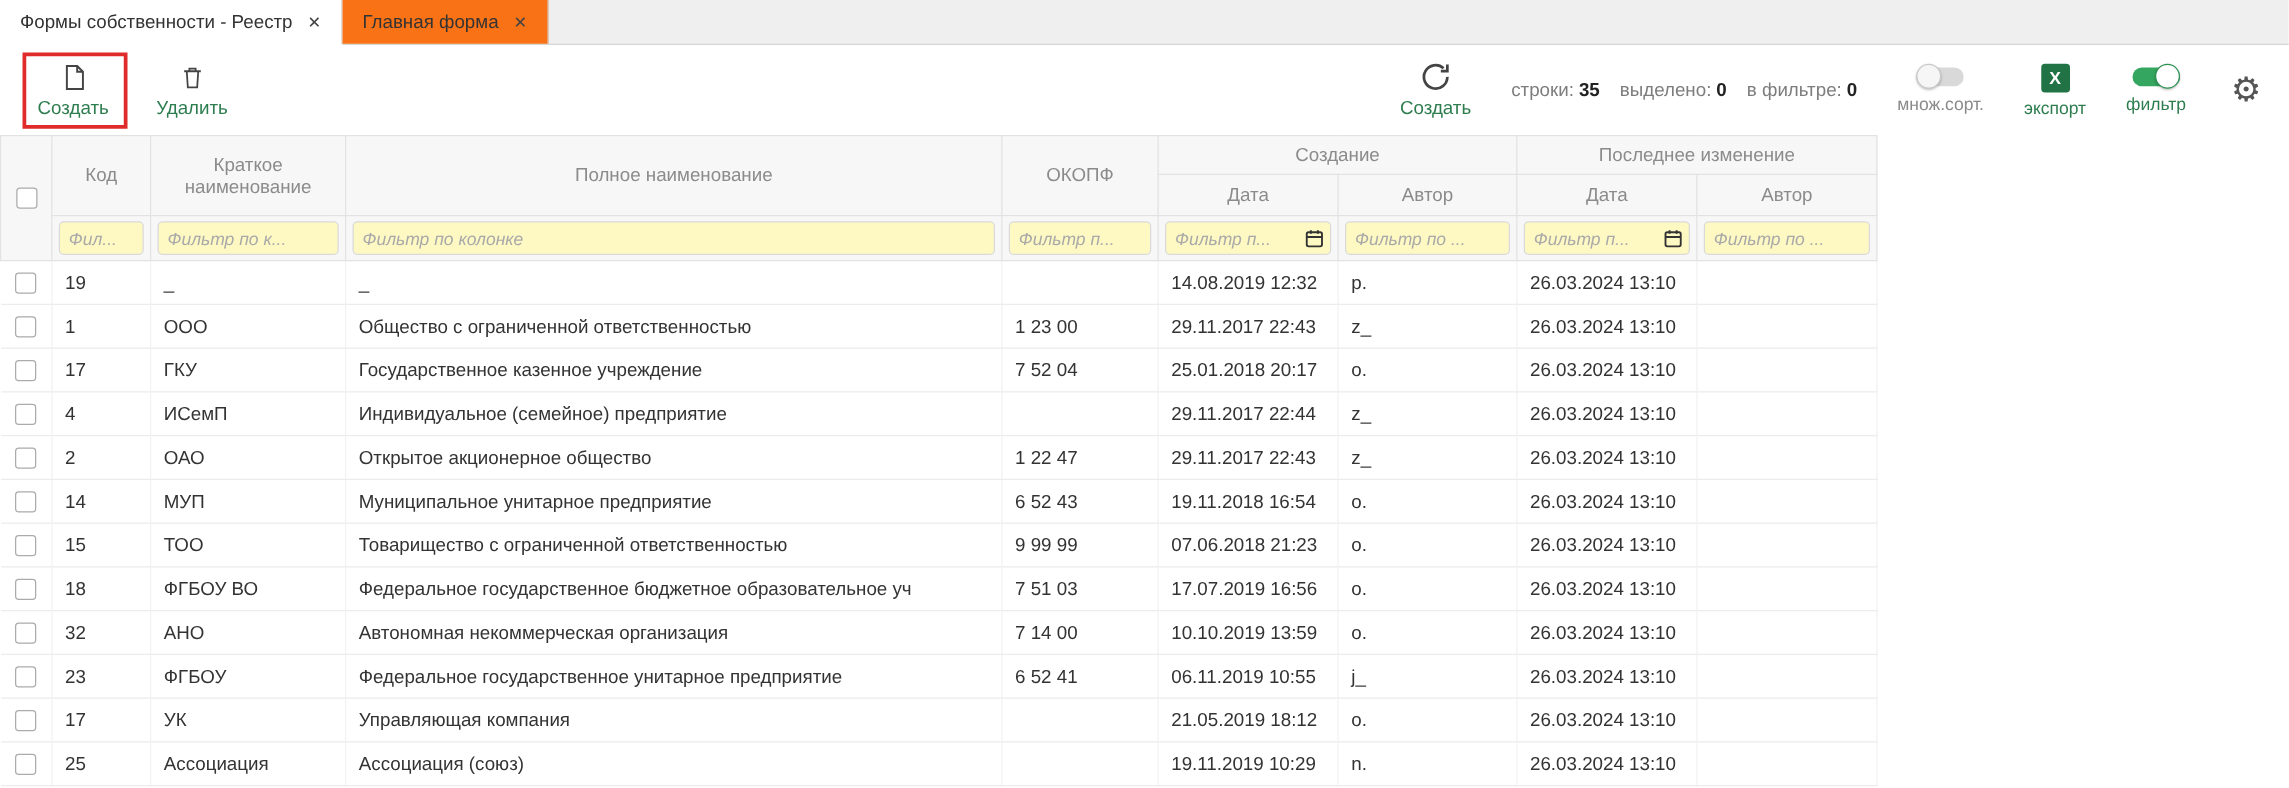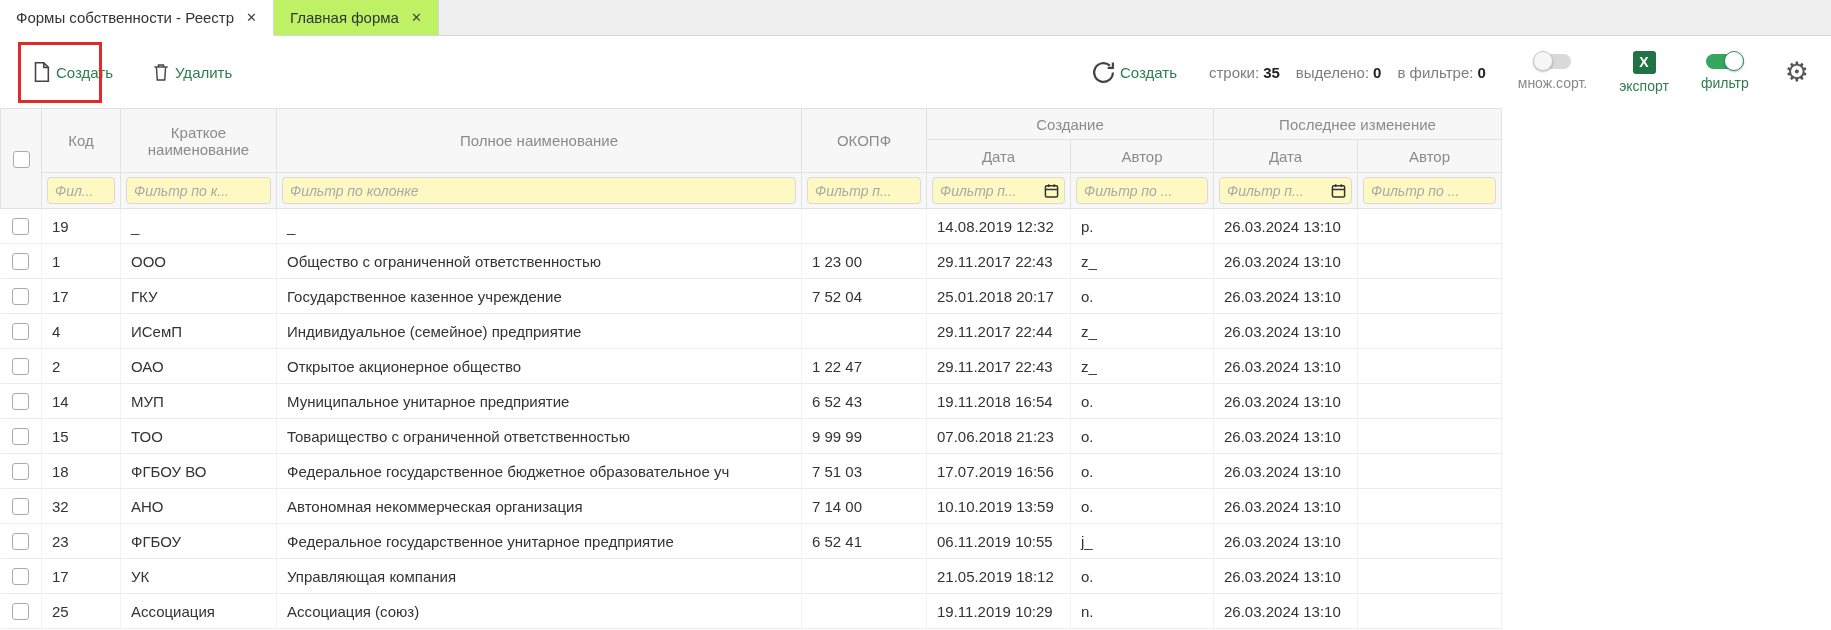--- a/index.html
+++ b/index.html
@@ -4,28 +4,28 @@
 <style>
   * { margin:0; padding:0; box-sizing:border-box; }
   html,body { width:1831px; height:630px; background:#fff; overflow:hidden;
               font-family:"Liberation Sans", sans-serif; color:#333; }
 
   
   .tabbar { display:flex; height:36px; background:#efefef; border-bottom:1px solid #d5d5d5; }
   .tab { display:flex; align-items:center; gap:12px; padding:0 16px; font-size:15px;
          color:#333; border-right:1px solid #d5d5d5; cursor:pointer; }
   .tab.active { background:#fff; border-bottom:1px solid #fff; margin-bottom:-1px; }
-  .tab.inactive { background:#bef264; }
+  .tab.inactive { background:#f97316; }
   .tab .close { font-size:13px; color:#444; line-height:1; }
 
   
   .toolbar { position:relative; height:72px; display:flex; align-items:center;
              padding:0 16px 0 30px; background:#fff; }
   .tool-left { display:flex; gap:38px; }
-  .tool-btn { display:flex; align-items:center; gap:4px;
+  .tool-btn { display:flex; flex-direction:column; align-items:center; gap:4px;
               font-size:15px; color:#2e7d4f; cursor:pointer; background:none; border:none;
               font-family:inherit; }
   .tool-btn svg { display:block; }
   .annotation-box { position:absolute; left:18px; top:6px; width:84px; height:61px;
                     border:3px solid #e02b2b; pointer-events:none; z-index:5; }
   .tool-right { margin-left:auto; display:flex; align-items:center; gap:32px; padding-right:6px; }
   .stats { display:flex; align-items:center; gap:16px; font-size:15px; color:#7d7d7d; }
   .stat b { color:#222; font-weight:700; margin-left:4px; }
   .toggle-group { display:flex; flex-direction:column; align-items:center; gap:6px;
                   font-size:14px; color:#8a8a8a; cursor:pointer; }

